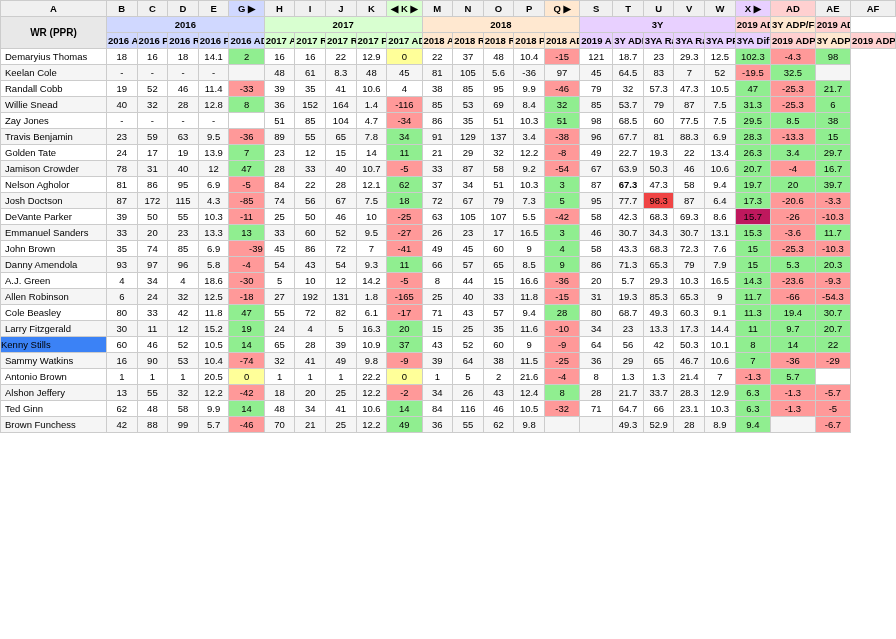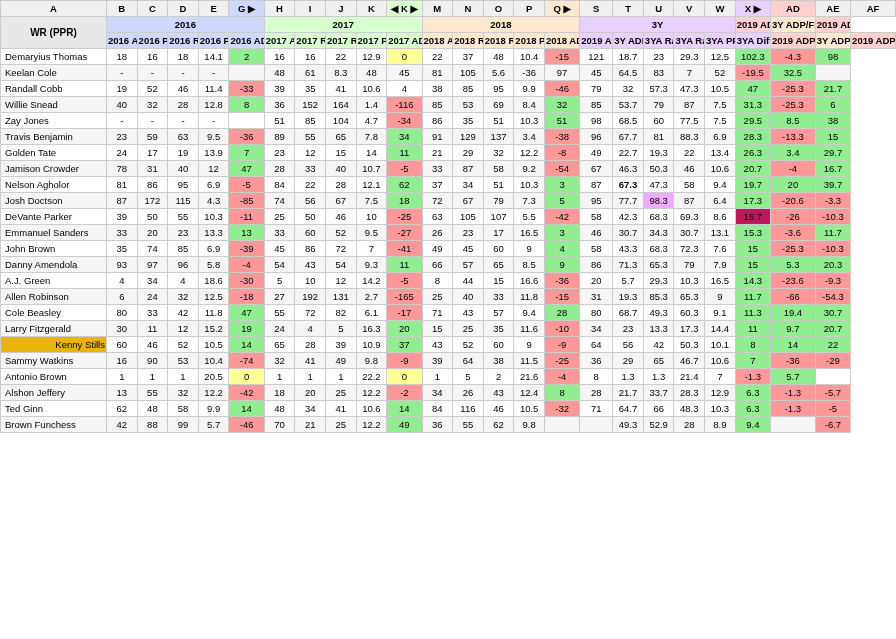--- a/index.html
+++ b/index.html
@@ -326,21 +326,21 @@
           <td style="background: rgb(245, 245, 245);">33</td>
           <td style="background: rgb(245, 245, 245);">40</td>
           <td style="background: rgb(245, 245, 245);">10.7</td>
           <td style="background: rgb(255, 153, 153);">-5</td>
           <td style="background: rgb(245, 245, 245);">33</td>
           <td style="background: rgb(245, 245, 245);">87</td>
           <td style="background: rgb(245, 245, 245);">58</td>
           <td style="background: rgb(245, 245, 245);">9.2</td>
           <td style="background: rgb(255, 153, 153);">-54</td>
           <td style="background: rgb(245, 245, 245);">67</td>
-          <td style="background: rgb(245, 245, 245);">46.3</td>
+          <td style="background: rgb(245, 245, 245);">63.9</td>
           <td style="background: rgb(245, 245, 245);">50.3</td>
           <td style="background: rgb(245, 245, 245);">46</td>
           <td style="background: rgb(245, 245, 245);">10.6</td>
           <td style="background: rgb(144, 238, 144);">20.7</td>
           <td style="background: rgb(255, 153, 153);">-4</td>
           <td style="background: rgb(144, 238, 144);">16.7</td>
         </tr>
         <tr>
           <td style="text-align: left; padding-left: 4px; background: rgb(255, 255, 255);">Nelson Agholor</td>
           <td style="background: rgb(255, 255, 255);">81</td>
@@ -379,21 +379,21 @@
           <td style="background: rgb(245, 245, 245);">67</td>
           <td style="background: rgb(245, 245, 245);">7.5</td>
           <td style="background: rgb(144, 238, 144);">18</td>
           <td style="background: rgb(245, 245, 245);">72</td>
           <td style="background: rgb(245, 245, 245);">67</td>
           <td style="background: rgb(245, 245, 245);">79</td>
           <td style="background: rgb(245, 245, 245);">7.3</td>
           <td style="background: rgb(144, 238, 144);">5</td>
           <td style="background: rgb(245, 245, 245);">95</td>
           <td style="background: rgb(245, 245, 245);">77.7</td>
-          <td style="background: #f0abfc;">98.3</td>
+          <td style="background: #ef4444;">98.3</td>
           <td style="background: rgb(245, 245, 245);">87</td>
           <td style="background: rgb(245, 245, 245);">6.4</td>
           <td style="background: rgb(144, 238, 144);">17.3</td>
           <td style="background: rgb(255, 153, 153);">-20.6</td>
           <td style="background: rgb(255, 153, 153);">-3.3</td>
         </tr>
         <tr>
           <td style="text-align: left; padding-left: 4px; background: rgb(255, 255, 255);">DeVante Parker</td>
           <td style="background: rgb(255, 255, 255);">39</td>
           <td style="background: rgb(255, 255, 255);">50</td>
@@ -444,21 +444,21 @@
           <td style="background: rgb(144, 238, 144);">15.3</td>
           <td style="background: rgb(255, 153, 153);">-3.6</td>
           <td style="background: rgb(144, 238, 144);">11.7</td>
         </tr>
         <tr>
           <td style="text-align: left; padding-left: 4px; background: rgb(255, 255, 255);">John Brown</td>
           <td style="background: rgb(255, 255, 255);">35</td>
           <td style="background: rgb(255, 255, 255);">74</td>
           <td style="background: rgb(255, 255, 255);">85</td>
           <td style="background: rgb(255, 255, 255);">6.9</td>
-          <td style="background: rgb(255, 153, 153);">-39</td>
+          <td style="background: rgb(255, 153, 153); text-align: right;">-39</td>
           <td style="background: rgb(255, 255, 255);">45</td>
           <td style="background: rgb(255, 255, 255);">86</td>
           <td style="background: rgb(255, 255, 255);">72</td>
           <td style="background: rgb(255, 255, 255);">7</td>
           <td style="background: rgb(255, 153, 153);">-41</td>
           <td style="background: rgb(255, 255, 255);">49</td>
           <td style="background: rgb(255, 255, 255);">45</td>
           <td style="background: rgb(255, 255, 255);">60</td>
           <td style="background: rgb(255, 255, 255);">9</td>
           <td style="background: rgb(144, 238, 144);">4</td>
@@ -526,21 +526,21 @@
         <tr>
           <td style="text-align: left; padding-left: 4px; background: rgb(245, 245, 245);">Allen Robinson</td>
           <td style="background: rgb(245, 245, 245);">6</td>
           <td style="background: rgb(245, 245, 245);">24</td>
           <td style="background: rgb(245, 245, 245);">32</td>
           <td style="background: rgb(245, 245, 245);">12.5</td>
           <td style="background: rgb(255, 153, 153);">-18</td>
           <td style="background: rgb(245, 245, 245);">27</td>
           <td style="background: rgb(245, 245, 245);">192</td>
           <td style="background: rgb(245, 245, 245);">131</td>
-          <td style="background: rgb(245, 245, 245);">2.7</td>
+          <td style="background: rgb(245, 245, 245);">1.8</td>
           <td style="background: rgb(255, 153, 153);">-165</td>
           <td style="background: rgb(245, 245, 245);">25</td>
           <td style="background: rgb(245, 245, 245);">40</td>
           <td style="background: rgb(245, 245, 245);">33</td>
           <td style="background: rgb(245, 245, 245);">11.8</td>
           <td style="background: rgb(255, 153, 153);">-15</td>
           <td style="background: rgb(245, 245, 245);">31</td>
           <td style="background: rgb(245, 245, 245);">19.3</td>
           <td style="background: rgb(245, 245, 245);">85.3</td>
           <td style="background: rgb(245, 245, 245);">65.3</td>
@@ -595,21 +595,21 @@
           <td style="background: rgb(245, 245, 245);">34</td>
           <td style="background: rgb(245, 245, 245);">23</td>
           <td style="background: rgb(245, 245, 245);">13.3</td>
           <td style="background: rgb(245, 245, 245);">17.3</td>
           <td style="background: rgb(245, 245, 245);">14.4</td>
           <td style="background: rgb(144, 238, 144);">11</td>
           <td style="background: rgb(144, 238, 144);">9.7</td>
           <td style="background: rgb(144, 238, 144);">20.7</td>
         </tr>
         <tr>
-          <td style="text-align: right; padding-left: 20px; background: #eab308;">Kenny Stills</td>
+          <td style="text-align: left; padding-left: 0; background: #3b82f6;">Kenny Stills</td>
           <td style="background: rgb(255, 255, 255);">60</td>
           <td style="background: rgb(255, 255, 255);">46</td>
           <td style="background: rgb(255, 255, 255);">52</td>
           <td style="background: rgb(255, 255, 255);">10.5</td>
           <td style="background: rgb(144, 238, 144);">14</td>
           <td style="background: rgb(255, 255, 255);">65</td>
           <td style="background: rgb(255, 255, 255);">28</td>
           <td style="background: rgb(255, 255, 255);">39</td>
           <td style="background: rgb(255, 255, 255);">10.9</td>
           <td style="background: rgb(144, 238, 144);">37</td>
@@ -718,21 +718,21 @@
           <td style="background: rgb(255, 255, 255);">10.6</td>
           <td style="background: rgb(144, 238, 144);">14</td>
           <td style="background: rgb(255, 255, 255);">84</td>
           <td style="background: rgb(255, 255, 255);">116</td>
           <td style="background: rgb(255, 255, 255);">46</td>
           <td style="background: rgb(255, 255, 255);">10.5</td>
           <td style="background: rgb(255, 153, 153);">-32</td>
           <td style="background: rgb(255, 255, 255);">71</td>
           <td style="background: rgb(255, 255, 255);">64.7</td>
           <td style="background: rgb(255, 255, 255);">66</td>
-          <td style="background: rgb(255, 255, 255);">48.3</td>
+          <td style="background: rgb(255, 255, 255);">23.1</td>
           <td style="background: rgb(255, 255, 255);">10.3</td>
           <td style="background: rgb(144, 238, 144);">6.3</td>
           <td style="background: rgb(255, 153, 153);">-1.3</td>
           <td style="background: rgb(255, 153, 153);">-5</td>
         </tr>
         <tr>
           <td style="text-align: left; padding-left: 4px; background: rgb(245, 245, 245);">Brown Funchess</td>
           <td style="background: rgb(245, 245, 245);">42</td>
           <td style="background: rgb(245, 245, 245);">88</td>
           <td style="background: rgb(245, 245, 245);">99</td>

